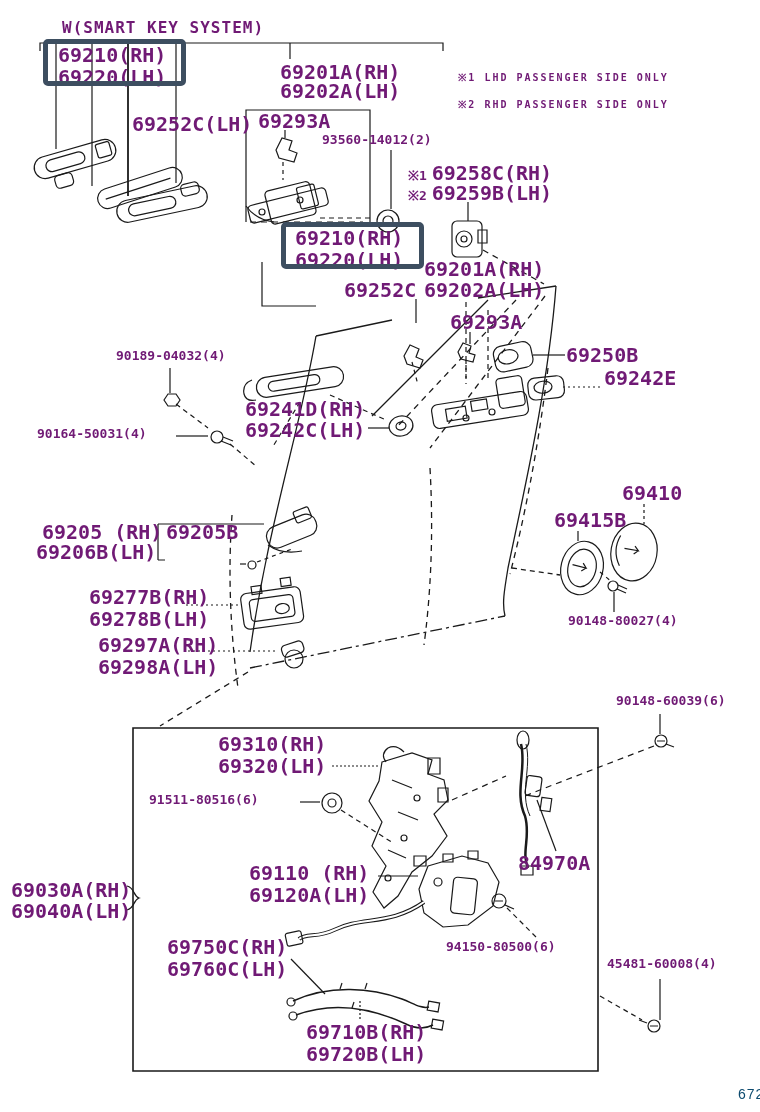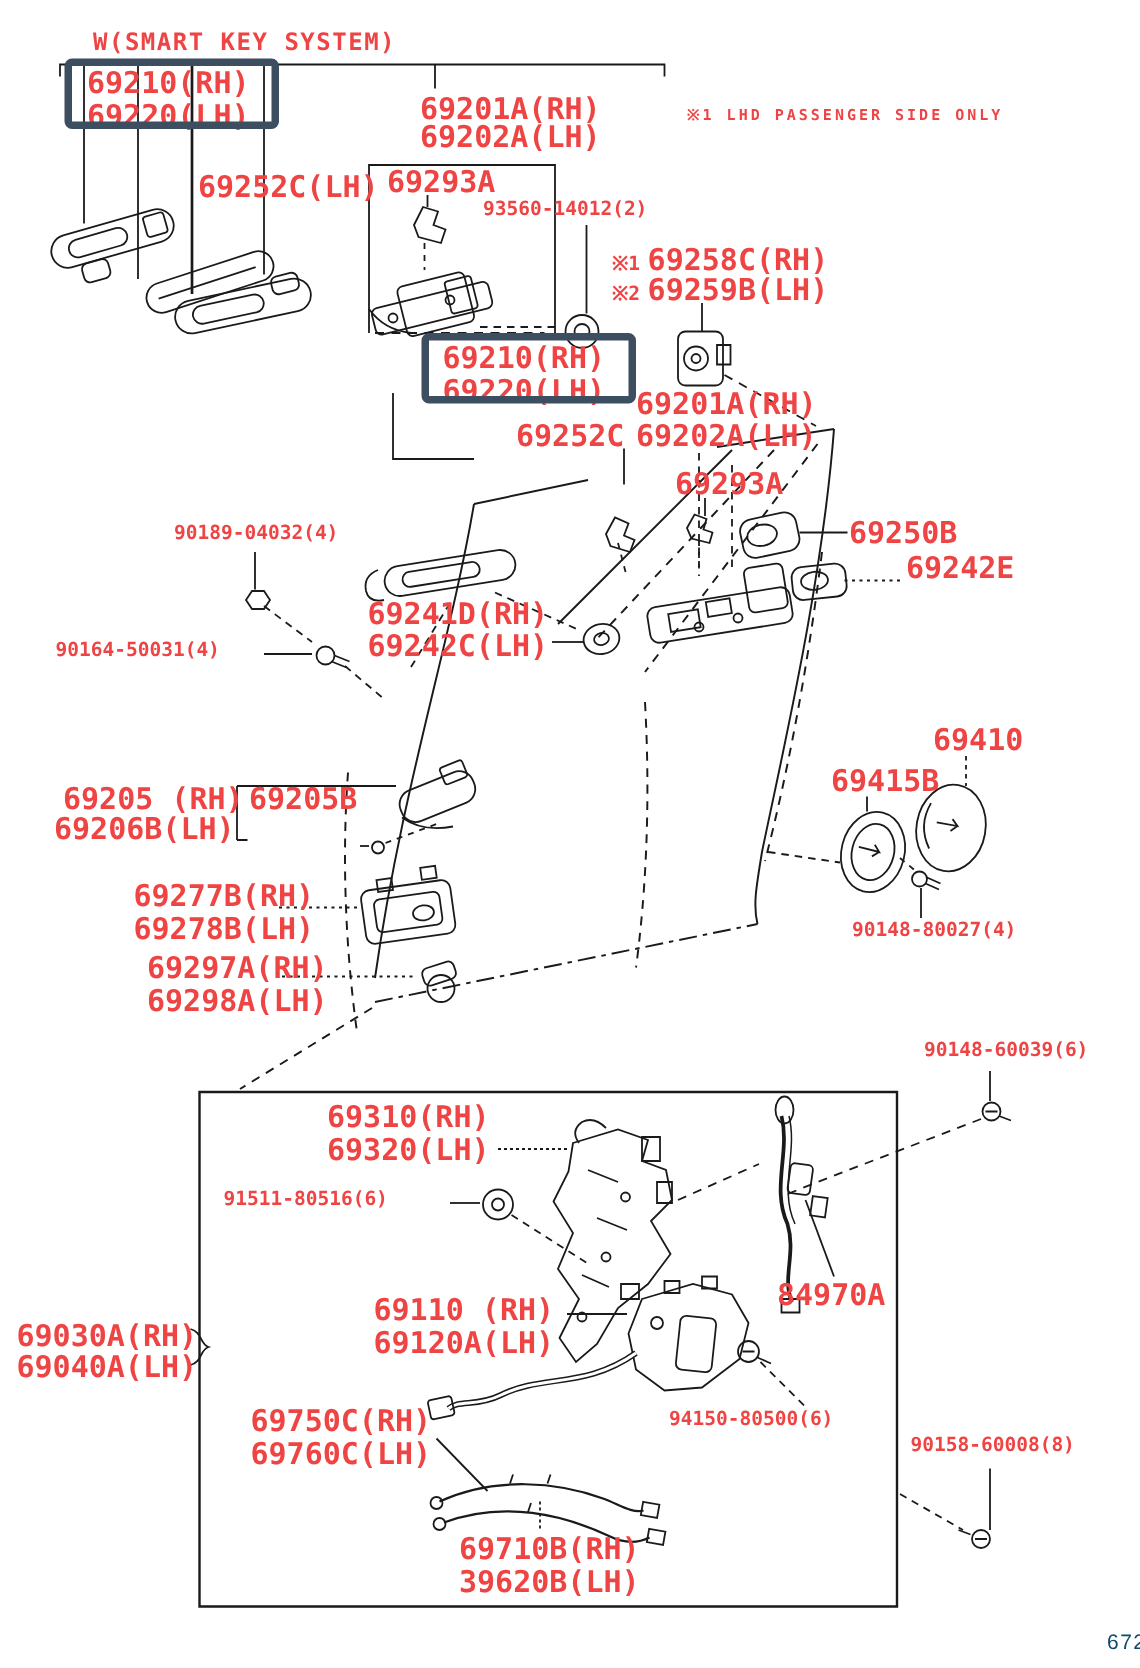--- a/index.html
+++ b/index.html
@@ -1,20 +1,20 @@
 <!DOCTYPE html>
 <html style="--hl: #3d4e60;"><head>
 <meta charset="utf-8">
 <style>
   html,body{margin:0;padding:0;background:#ffffff;}
   #stage{position:relative;width:760px;height:1112px;overflow:hidden;background:#fff;
          font-family:"DejaVu Sans Mono",monospace;}
   #art{position:absolute;left:0;top:0;z-index:1;}
   .lbl{position:absolute;z-index:2;font:bold 20px "DejaVu Sans Mono",monospace;
-       color:#ef4444;line-height:1;white-space:pre;}
+       color:#701a75;line-height:1;white-space:pre;}
   .num{font-size:13px;}
   .ttl{font-size:16px;letter-spacing:1px;}
   .note{font-size:10px;letter-spacing:2px;}
   .refrow{display:flex;align-items:baseline;gap:5px;}
   .ref{font-size:13px;font-weight:bold;}
   .doc{font:14px "Liberation Sans",sans-serif;color:#0c4a6e;letter-spacing:1px;margin-left:48px;}
   .hl-box{position:absolute;z-index:5;border:5px solid var(--hl,#3d4e60);border-radius:5px;}
   svg path,svg rect,svg circle,svg ellipse,svg line{vector-effect:non-scaling-stroke;}
 </style>
 </head>
@@ -270,20 +270,21 @@
   <div class="hl-box" style="left:281px;top:222px;width:133px;height:37px"></div>
 
   <div class="lbl ttl" style="left:62px;top:20px">W(SMART KEY SYSTEM)</div>
 
   <div class="lbl" style="left:58px;top:45px">69210(RH)</div>
   <div class="lbl" style="left:58px;top:67px">69220(LH)</div>
   <div class="lbl" style="left:280px;top:62px">69201A(RH)</div>
   <div class="lbl" style="left:280px;top:81px">69202A(LH)</div>
 
   <div class="lbl note" style="left:458px;top:73px">※1 LHD PASSENGER SIDE ONLY</div>
+  <div class="lbl note" style="left:458px;top:100px">※2 RHD PASSENGER SIDE ONLY</div>
 
   <div class="lbl" style="left:132px;top:114px">69252C(LH)</div>
   <div class="lbl" style="left:258px;top:111px">69293A</div>
   <div class="lbl num" style="left:322px;top:133px">93560-14012(2)</div>
 
   <div class="lbl refrow" style="left:408px;top:163px">
     <span class="ref">※1</span>
     <span>69258C(RH)</span>
   </div>
   <div class="lbl refrow" style="left:408px;top:183px">
@@ -322,18 +323,18 @@
   <div class="lbl" style="left:218px;top:756px">69320(LH)</div>
   <div class="lbl num" style="left:149px;top:793px">91511-80516(6)</div>
   <div class="lbl" style="left:518px;top:853px">84970A</div>
   <div class="lbl" style="left:249px;top:863px">69110 (RH)</div>
   <div class="lbl" style="left:249px;top:885px">69120A(LH)</div>
   <div class="lbl" style="left:11px;top:880px">69030A(RH)</div>
   <div class="lbl" style="left:11px;top:901px">69040A(LH)</div>
   <div class="lbl num" style="left:446px;top:940px">94150-80500(6)</div>
   <div class="lbl" style="left:167px;top:937px">69750C(RH)</div>
   <div class="lbl" style="left:167px;top:959px">69760C(LH)</div>
-  <div class="lbl num" style="left:607px;top:957px">90158-60008(8)</div>
+  <div class="lbl num" style="left:607px;top:957px">45481-60008(4)</div>
   <div class="lbl" style="left:306px;top:1022px">69710B(RH)</div>
-  <div class="lbl" style="left:306px;top:1044px">39620B(LH)</div>
+  <div class="lbl" style="left:306px;top:1044px">69720B(LH)</div>
 
   <div class="lbl doc" style="left:690px;top:1086px">672066J</div>
 </div>
 
 </body></html>

